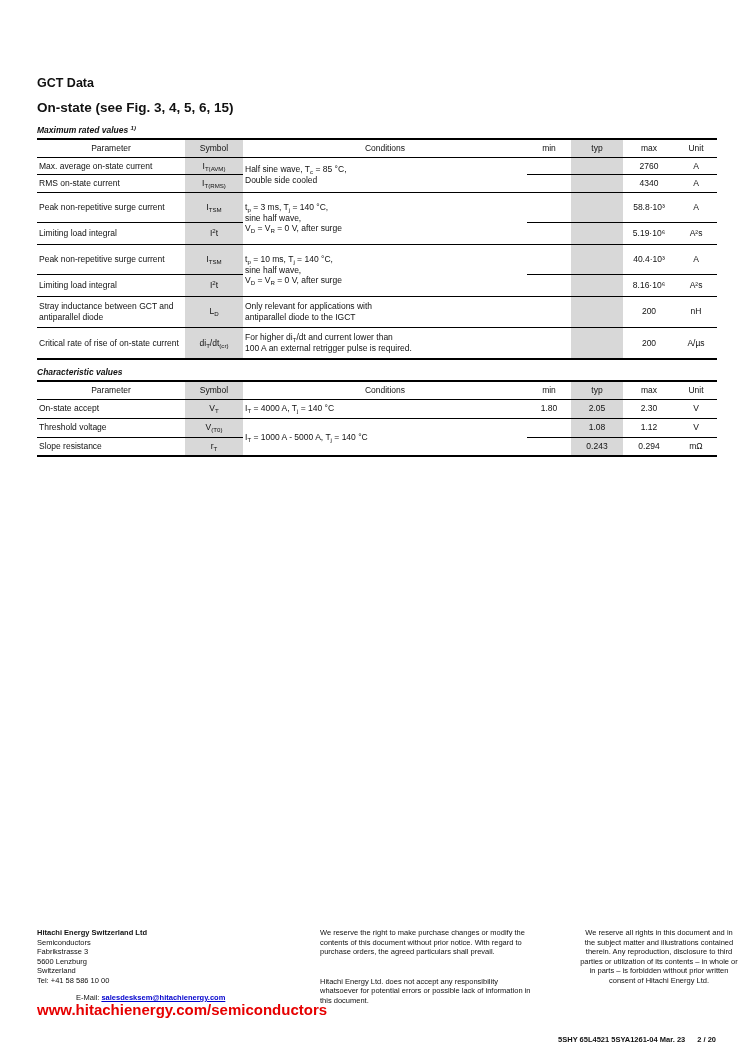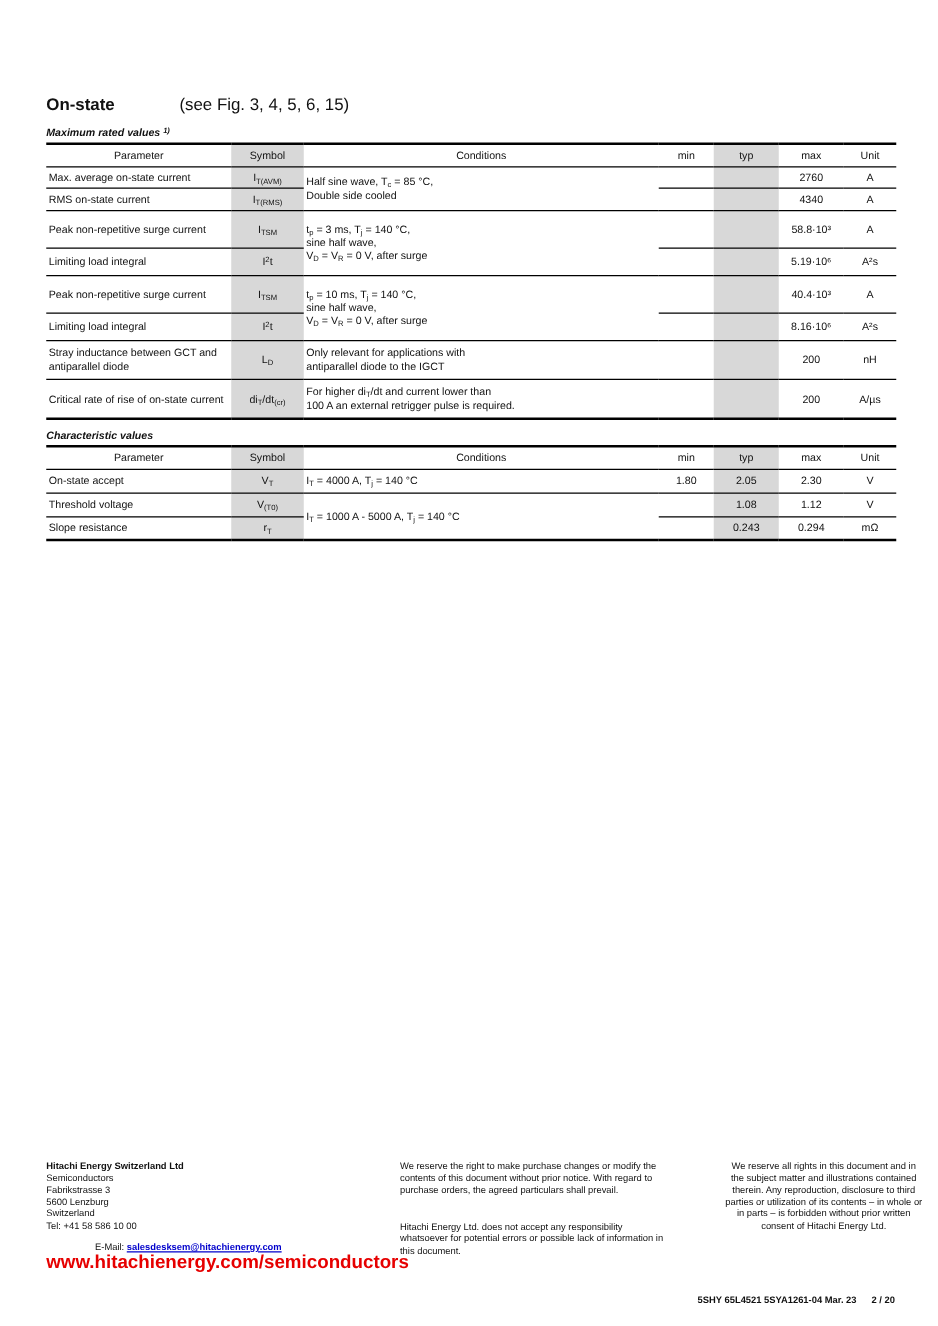--- a/index.html
+++ b/index.html
@@ -6,21 +6,21 @@
   html, body { background: #fff; }
   body {
     width: 750px; height: 1061px; position: relative;
     font-family: "Liberation Sans", sans-serif;
     color: #111;
   }
   .content { position: absolute; left: 37px; top: 76px; width: 680px; }
 
   .h-main { font-size: 12.5px; font-weight: bold; margin-bottom: 10px; }
   .h-sub  { font-size: 13.5px; font-weight: bold; margin-bottom: 10px; }
-  .h-sub .plain { font-weight: normal; margin-left: 48px; }
+  .h-sub .plain { font-weight: bold; }
 
   .tbl-caption {
     font-size: 8.5px; font-weight: bold; font-style: italic;
     margin-bottom: 3px;
   }
   .tbl-caption sup { font-size: 6px; }
 
   table.ds {
     width: 680px; border-collapse: collapse; table-layout: fixed;
     border-top: 2px solid #000; border-bottom: 2px solid #000;
@@ -73,20 +73,21 @@
     position: absolute; top: 1035px; right: 34px;
     font-size: 7.5px; font-weight: bold;
   }
   .doc-line .pagenum { margin-left: 12px; }
 </style>
 </head>
 <body>
 
 <div class="content">
 
+  <div class="h-main">GCT Data</div>
 
   <div class="h-sub"><span>On-state</span><span class="plain"> (see Fig. 3, 4, 5, 6, 15)</span></div>
 
   <div class="tbl-caption"><span>Maximum rated values </span><sup>1)</sup></div>
 
   <table class="ds">
     <colgroup>
       <col class="col-param">
         <col class="col-sym">
         <col class="col-cond">

